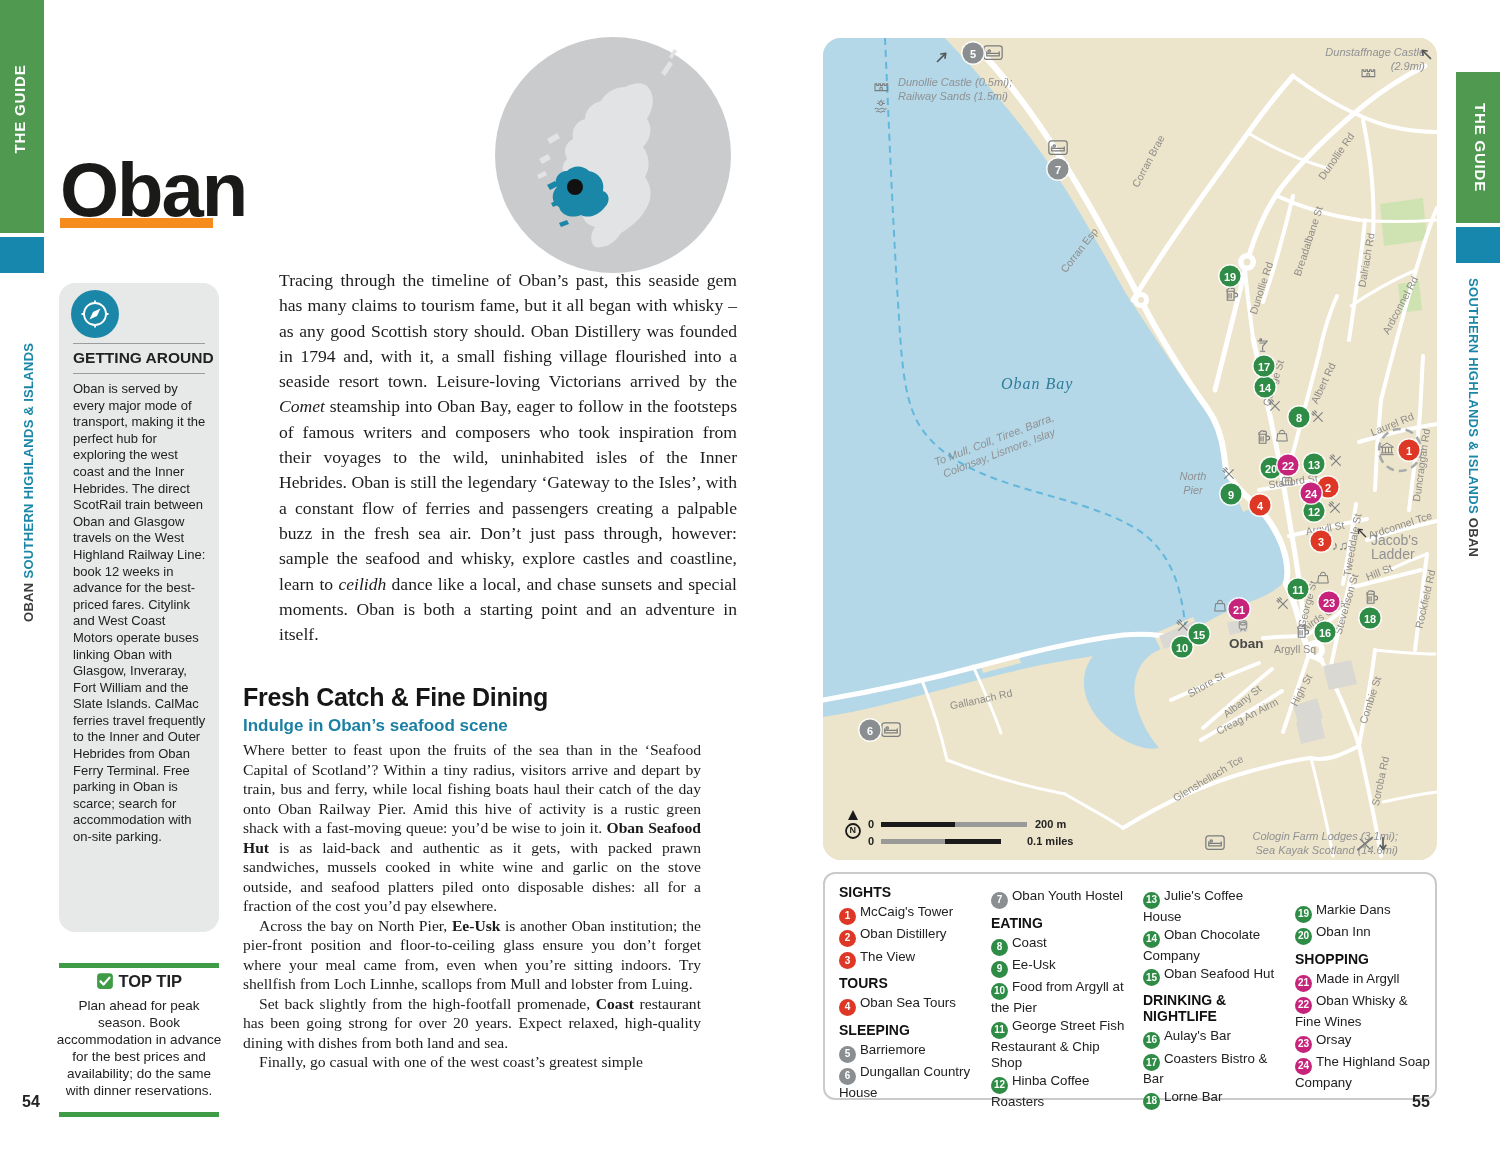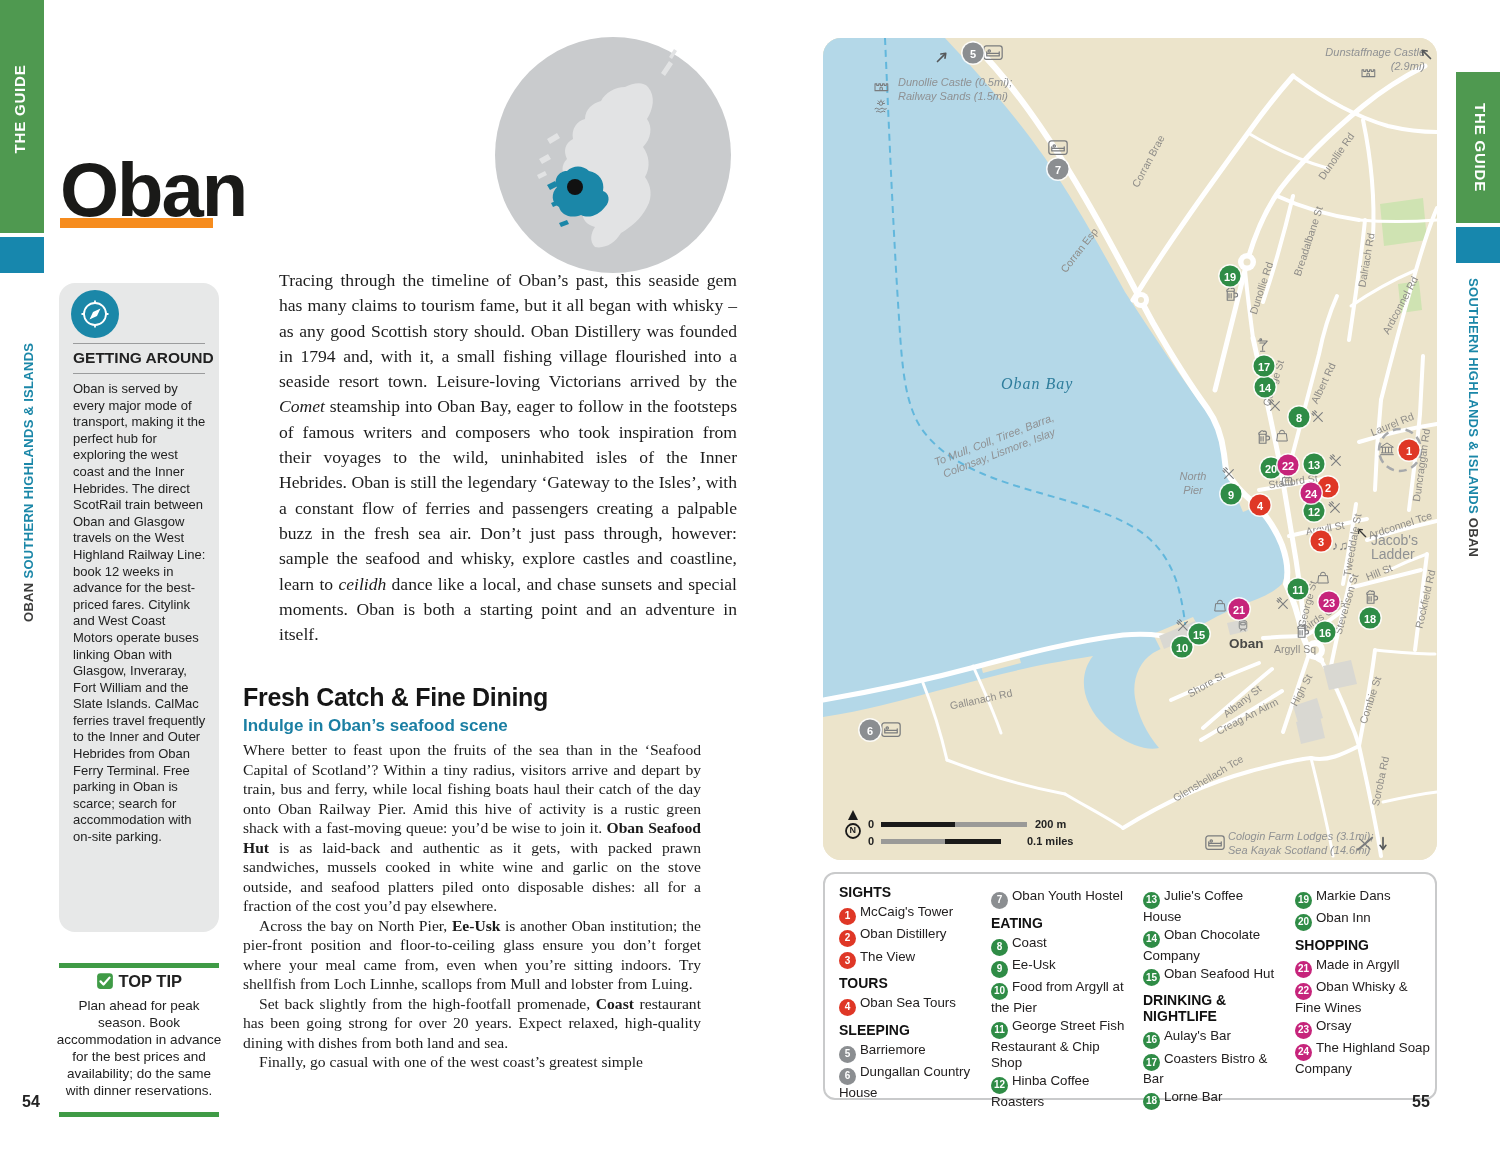--- a/index.html
+++ b/index.html
@@ -296,21 +296,21 @@
       <div>Pier</div>
     </div>
     <div class="note" style="left:75px;top:38px;">
       <div>Dunollie Castle (0.5mi);</div>
       <div>Railway Sands (1.5mi)</div>
     </div>
     <div class="note" style="left:462px;top:8px;width:140px;text-align:right;">
       <div>Dunstaffnage Castle</div>
       <div>(2.9mi)</div>
     </div>
-    <div class="note" style="left:405px;top:792px;text-align:left;width:170px;">
+    <div class="note" style="left:405px;top:792px;text-align:right;width:170px;">
       <div>Cologin Farm Lodges (3.1mi);</div>
       <div>Sea Kayak Scotland (14.6mi)</div>
     </div>
     <div style="position:absolute;left:548px;top:496px;font-size:14px;color:#8f9193;line-height:13.5px;">
       <div>Jacob's</div>
       <div>Ladder</div>
     </div>
     <svg class="icon" style="left:538px;top:494px;width:16px;height:16px;" viewBox="0 0 24 24">
         <g stroke="#3a3a3a" stroke-width="2" fill="none" stroke-linecap="round">
           <path d="M19,19 L8,8"></path>
@@ -495,21 +495,21 @@
       <div class="lg-col">
         <div class="lg-item" style="margin-top:4px;"><span class="chip c-green">13</span><span>Julie's Coffee House</span></div>
         <div class="lg-item"><span class="chip c-green">14</span><span>Oban Chocolate Company</span></div>
         <div class="lg-item"><span class="chip c-green">15</span><span>Oban Seafood Hut</span></div>
         <div class="lg-h">DRINKING &amp; NIGHTLIFE</div>
         <div class="lg-item"><span class="chip c-green">16</span><span>Aulay's Bar</span></div>
         <div class="lg-item"><span class="chip c-green">17</span><span>Coasters Bistro &amp; Bar</span></div>
         <div class="lg-item"><span class="chip c-green">18</span><span>Lorne Bar</span></div>
       </div>
       <div class="lg-col">
-        <div class="lg-item" style="margin-top:4px;"><span class="chip c-green">19</span><span>Markie Dans</span></div>
+        <div class="lg-item" style="margin-top:18px;"><span class="chip c-green">19</span><span>Markie Dans</span></div>
         <div class="lg-item"><span class="chip c-green">20</span><span>Oban Inn</span></div>
         <div class="lg-h">SHOPPING</div>
         <div class="lg-item"><span class="chip c-pink">21</span><span>Made in Argyll</span></div>
         <div class="lg-item"><span class="chip c-pink">22</span><span>Oban Whisky &amp; Fine Wines</span></div>
         <div class="lg-item"><span class="chip c-pink">23</span><span>Orsay</span></div>
         <div class="lg-item"><span class="chip c-pink">24</span><span>The Highland Soap Company</span></div>
       </div>
     </div>
   </div>
 

